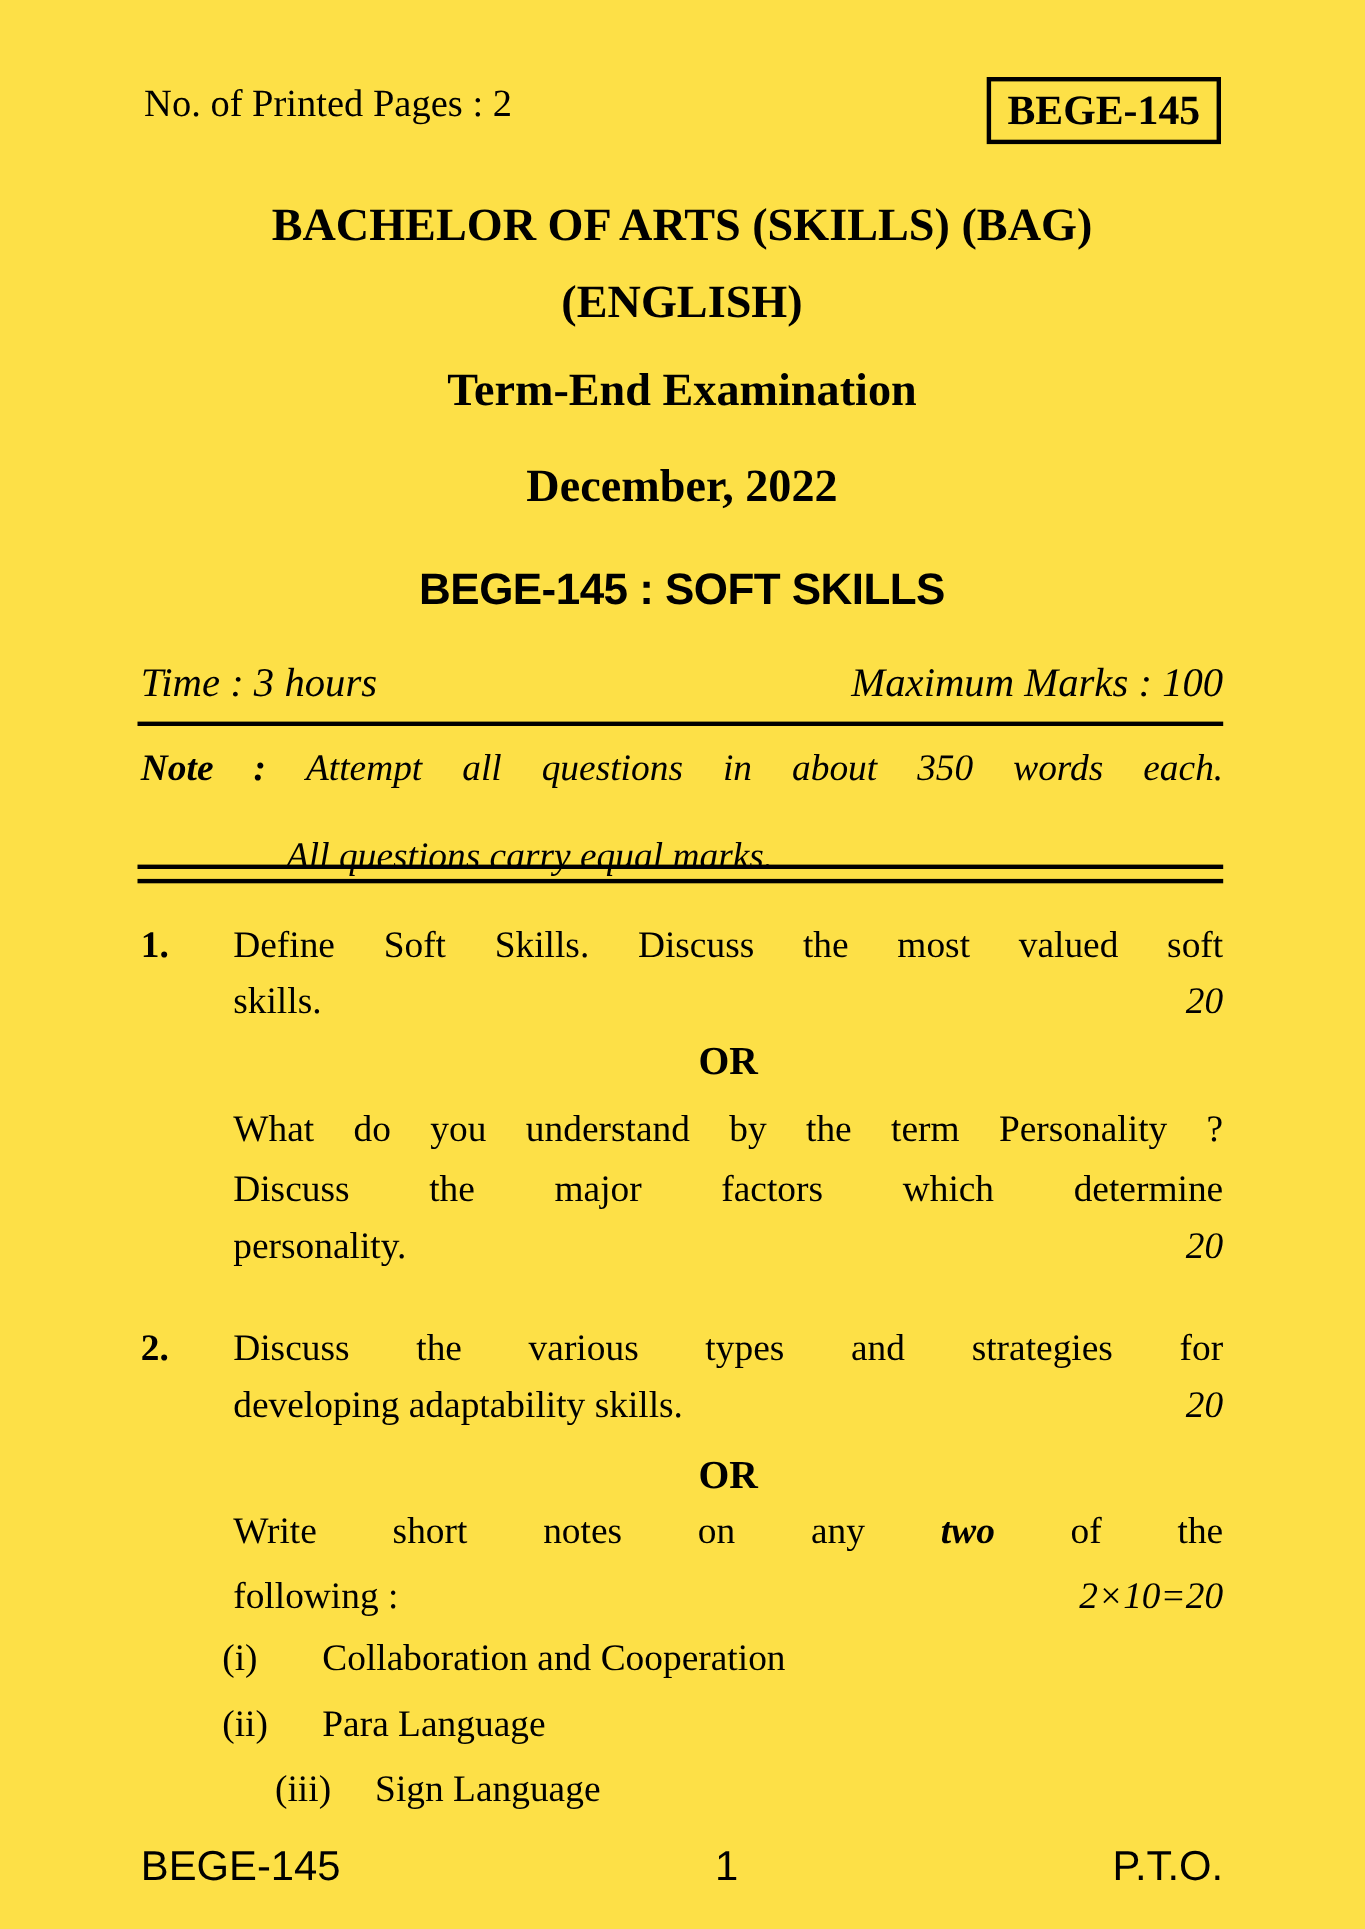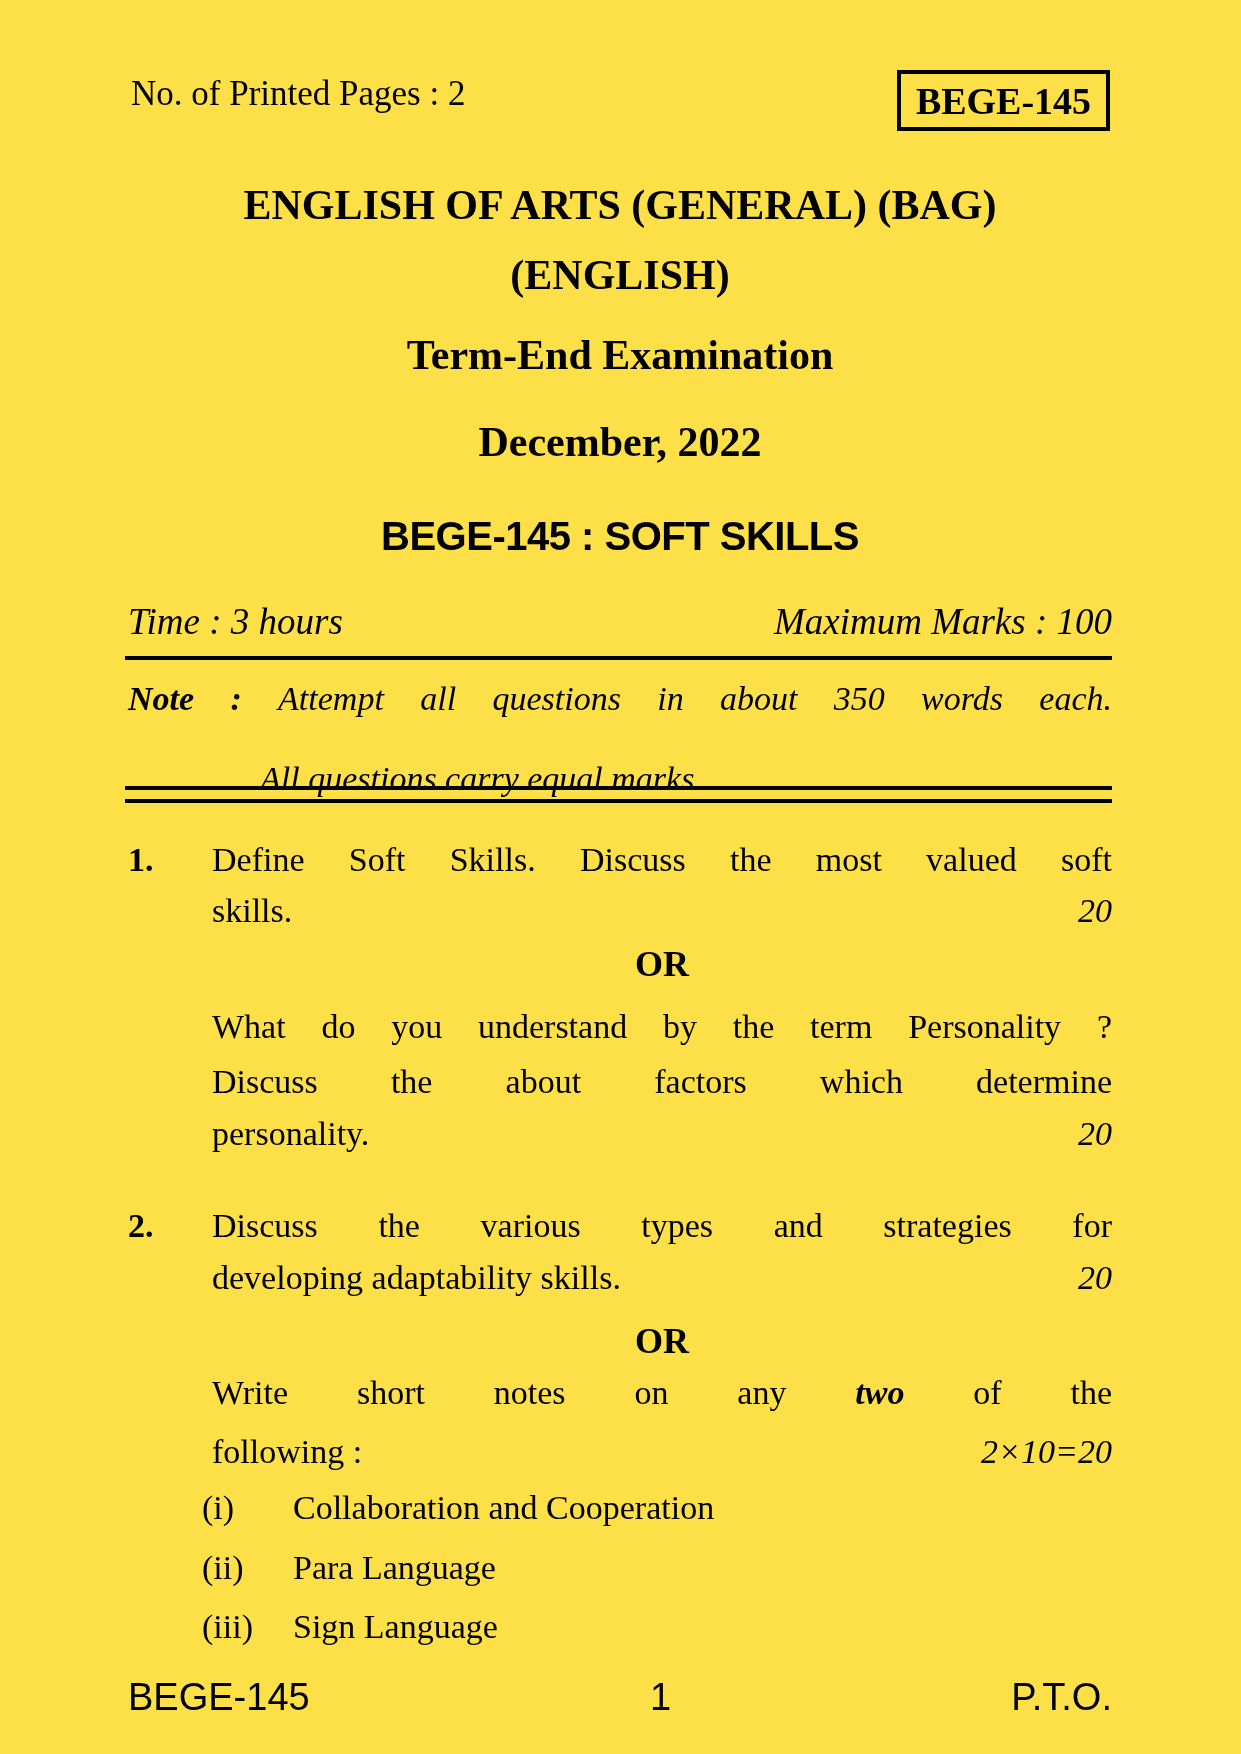--- a/index.html
+++ b/index.html
@@ -60,37 +60,37 @@
   .q2l2{top:1252px;}
   .q2or{top:1316px;}
   .q2a1{top:1367px;}
   .q2a2{top:1426px;}
   .or-label{font-weight:bold;font-size:36px;text-align:center;}
   .marks{font-style:italic;}
 
   .item{left:202px;width:910px;}
   .i1{top:1482px;}
   .i2{top:1542px;}
-  .i3{top:1601px;}
+  .i3{top:1601px;margin-left:48px;}
   .item .rlabel{display:inline-block;width:91px;}
 
   .footer{left:128px;width:984px;top:1672px;font-size:38px;line-height:51px;}
 </style>
 </head>
 <body>
 
 <div class="page">
 
   <div class="abs printed-pages">No. of Printed Pages : 2</div>
 
   <div class="abs code-box">
     <span>BEGE-145</span>
   </div>
 
-  <div class="abs title-line center t1">ENGLISH OF ARTS (GENERAL) (BAG)</div>
+  <div class="abs title-line center t1">BACHELOR OF ARTS (SKILLS) (BAG)</div>
   <div class="abs title-line center t2">(ENGLISH)</div>
   <div class="abs title-line center t3">Term-End Examination</div>
   <div class="abs title-line center t4">December, 2022</div>
 
   <div class="abs subject center sans">BEGE-145 : SOFT SKILLS</div>
 
   <div class="abs time-row flexline">
     <span class="it">Time : 3 hours</span>
     <span class="it">Maximum Marks : 100</span>
   </div>
@@ -106,21 +106,21 @@
   <div class="abs rule2"></div>
 
   <div class="abs qnum qn1 body-size">1.</div>
   <div class="abs qline q1l1 body-size just">Define Soft Skills. Discuss the most valued soft</div>
   <div class="abs qline q1l2 body-size flexline">
     <span>skills.</span>
     <span class="marks">20</span>
   </div>
   <div class="abs qline q1or or-label body-size">OR</div>
   <div class="abs qline q1a1 body-size just">What do you understand by the term Personality ?</div>
-  <div class="abs qline q1a2 body-size just">Discuss the about factors which determine</div>
+  <div class="abs qline q1a2 body-size just">Discuss the major factors which determine</div>
   <div class="abs qline q1a3 body-size flexline">
     <span>personality.</span>
     <span class="marks">20</span>
   </div>
 
   <div class="abs qnum qn2 body-size">2.</div>
   <div class="abs qline q2l1 body-size just">Discuss the various types and strategies for</div>
   <div class="abs qline q2l2 body-size flexline">
     <span>developing adaptability skills.</span>
     <span class="marks">20</span>

